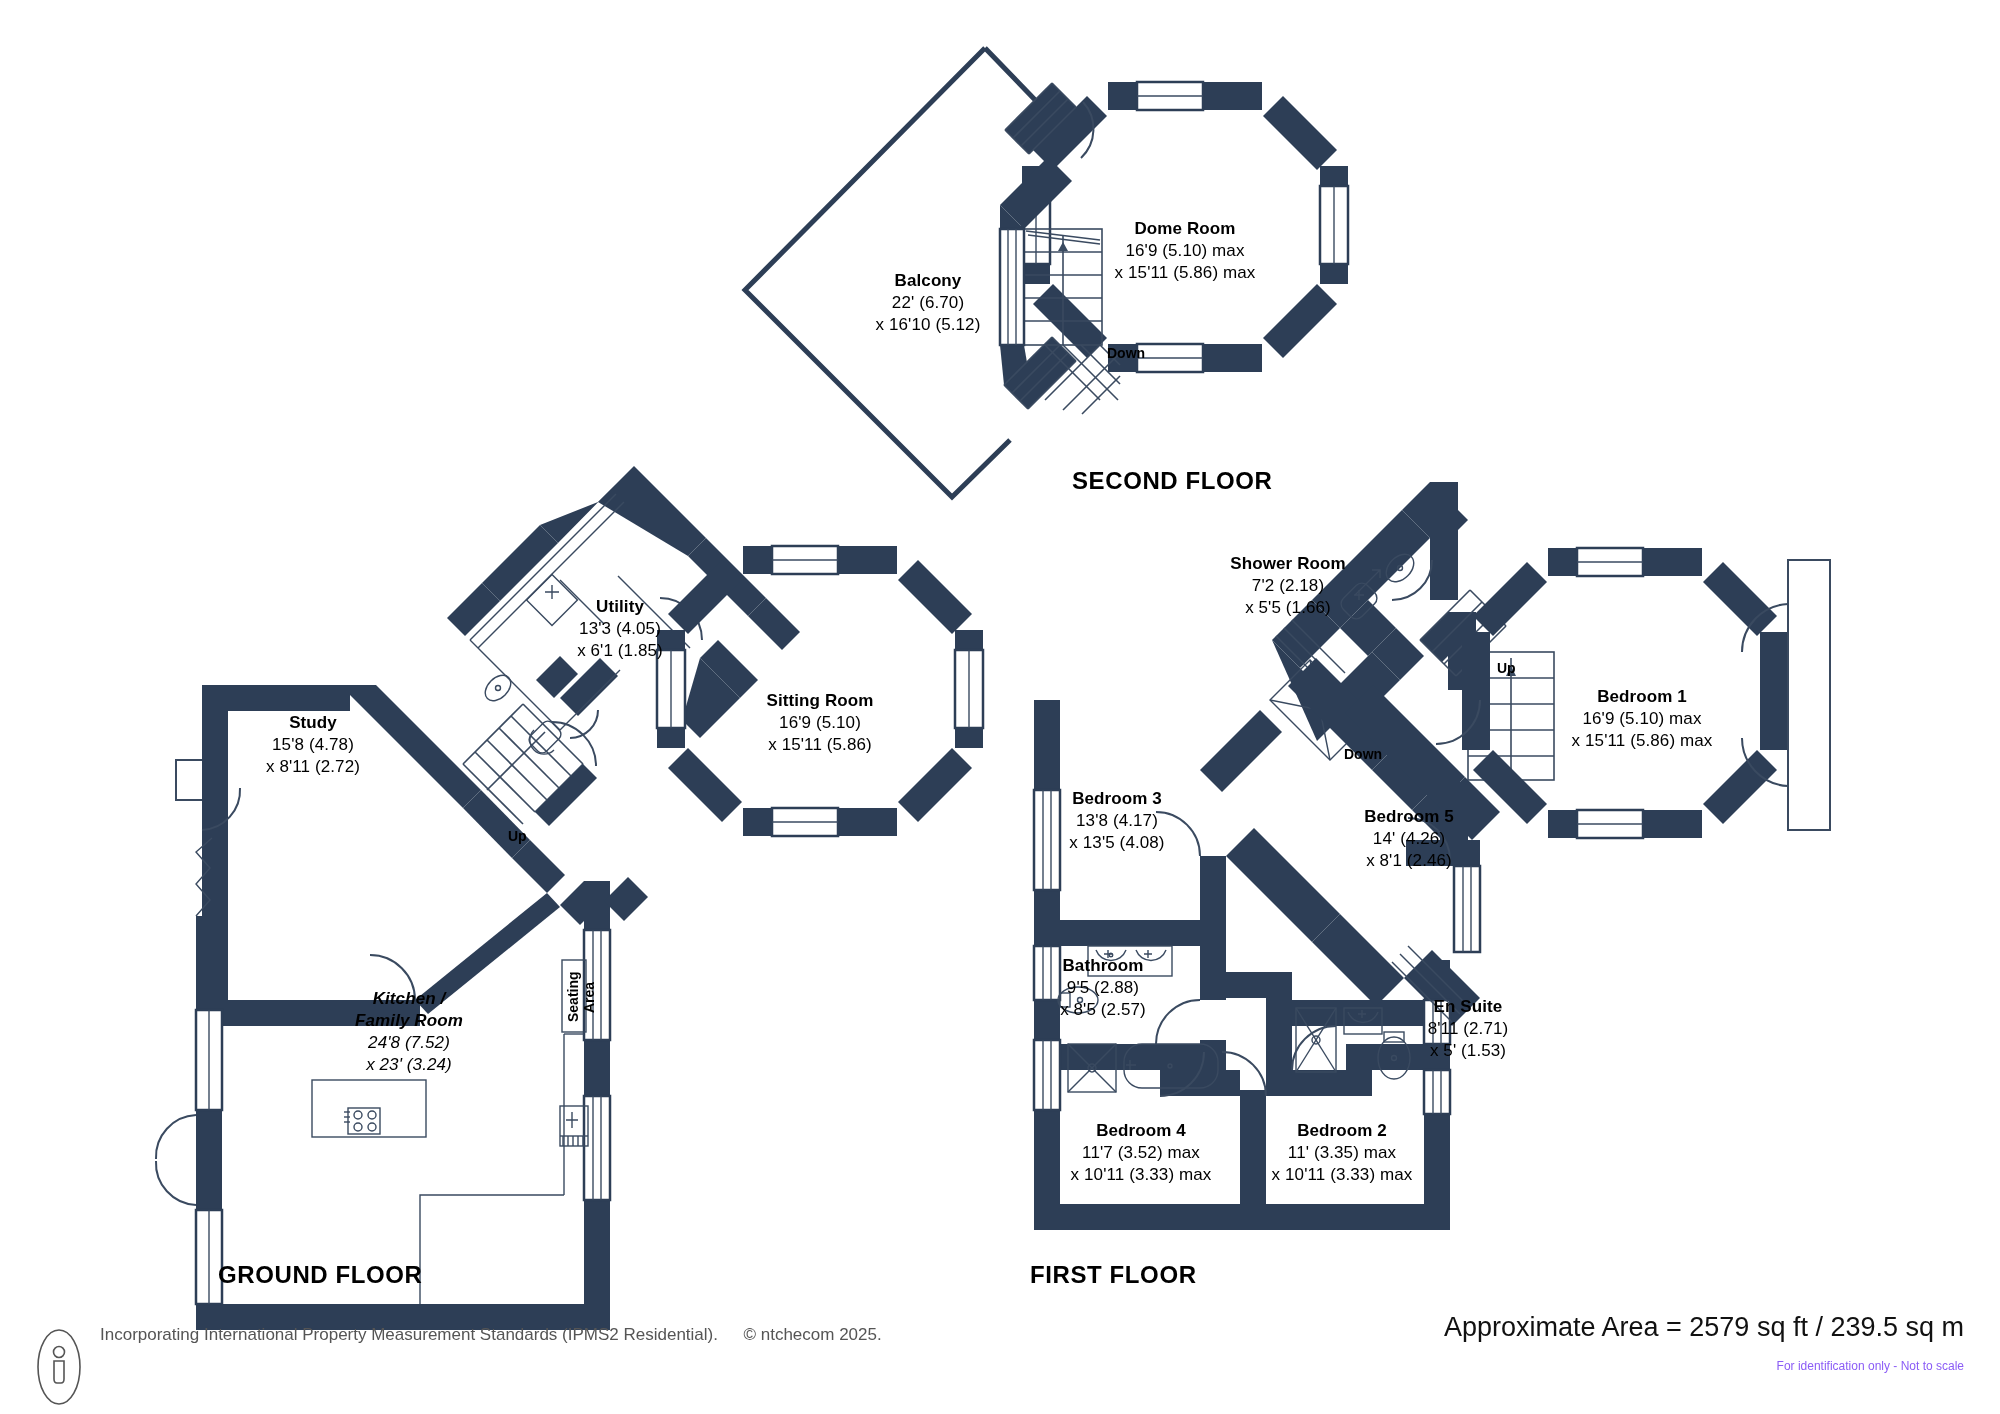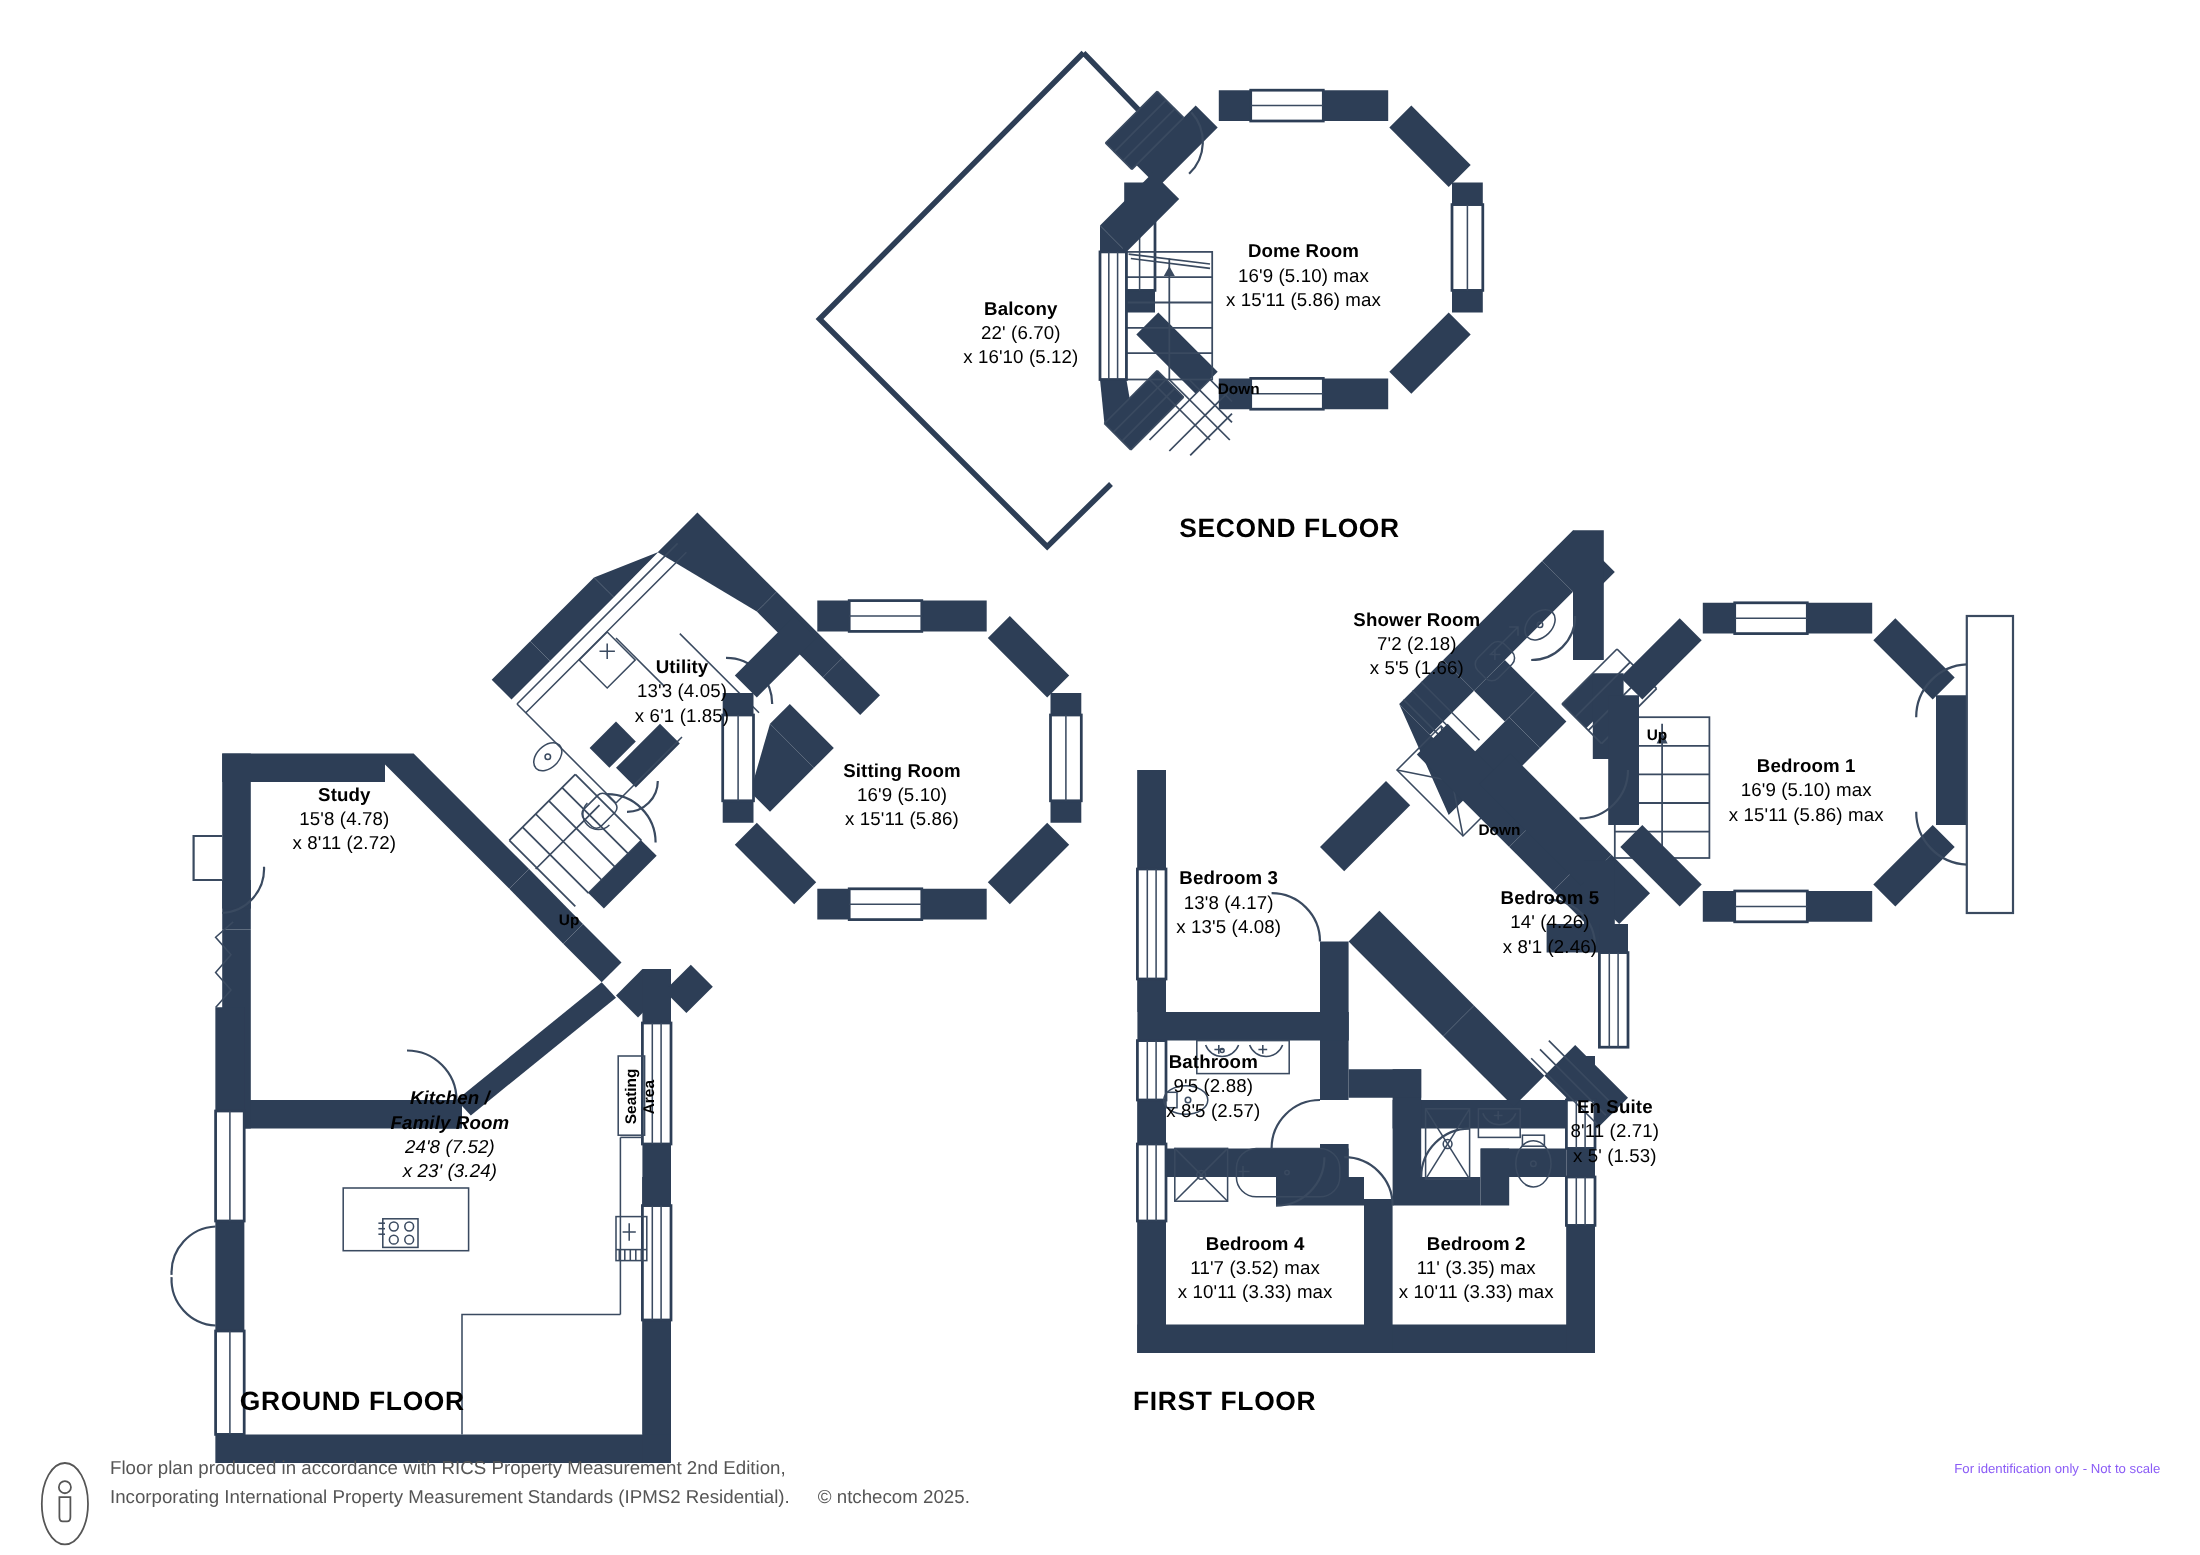--- a/index.html
+++ b/index.html
@@ -576,26 +576,26 @@
 
 <div class="floorname" style="left:1030px;top:1261px;">FIRST FLOOR</div>
 
 <div class="footer" style="left:36px;top:1322px;">
   <svg width="46" height="78" viewBox="0 0 46 78" style="position:absolute;left:0;top:6px;">
     <ellipse cx="23" cy="39" rx="21" ry="37" fill="none" stroke="#555" stroke-width="1.6"></ellipse>
     <circle cx="23" cy="24" r="5.5" fill="none" stroke="#555" stroke-width="1.6"></circle>
     <path d="M18 33 h10 v18 q0 4 -3 4 h-4 q-3 0 -3 -4 z" fill="none" stroke="#555" stroke-width="1.6"></path>
   </svg>
   <div style="margin-left:64px;">
-    <div class="line">Floor plan produced in accordance with RICS Property Measurement 2nd Edition,</div>
     <div class="line">
       <span>Incorporating International Property Measurement Standards (IPMS2 Residential).</span>
       <span style="display:inline-block;width:16px;"></span>
       <span>© ntchecom 2025.</span>
     </div>
   </div>
 </div>
 
 <div class="arealine" style="right:36px;top:1312px;">
+  <div class="big">Approximate Area = 2579 sq ft / 239.5 sq m</div>
   <div class="small">For identification only - Not to scale</div>
 </div>
 
 </div>
 
 </body></html>

